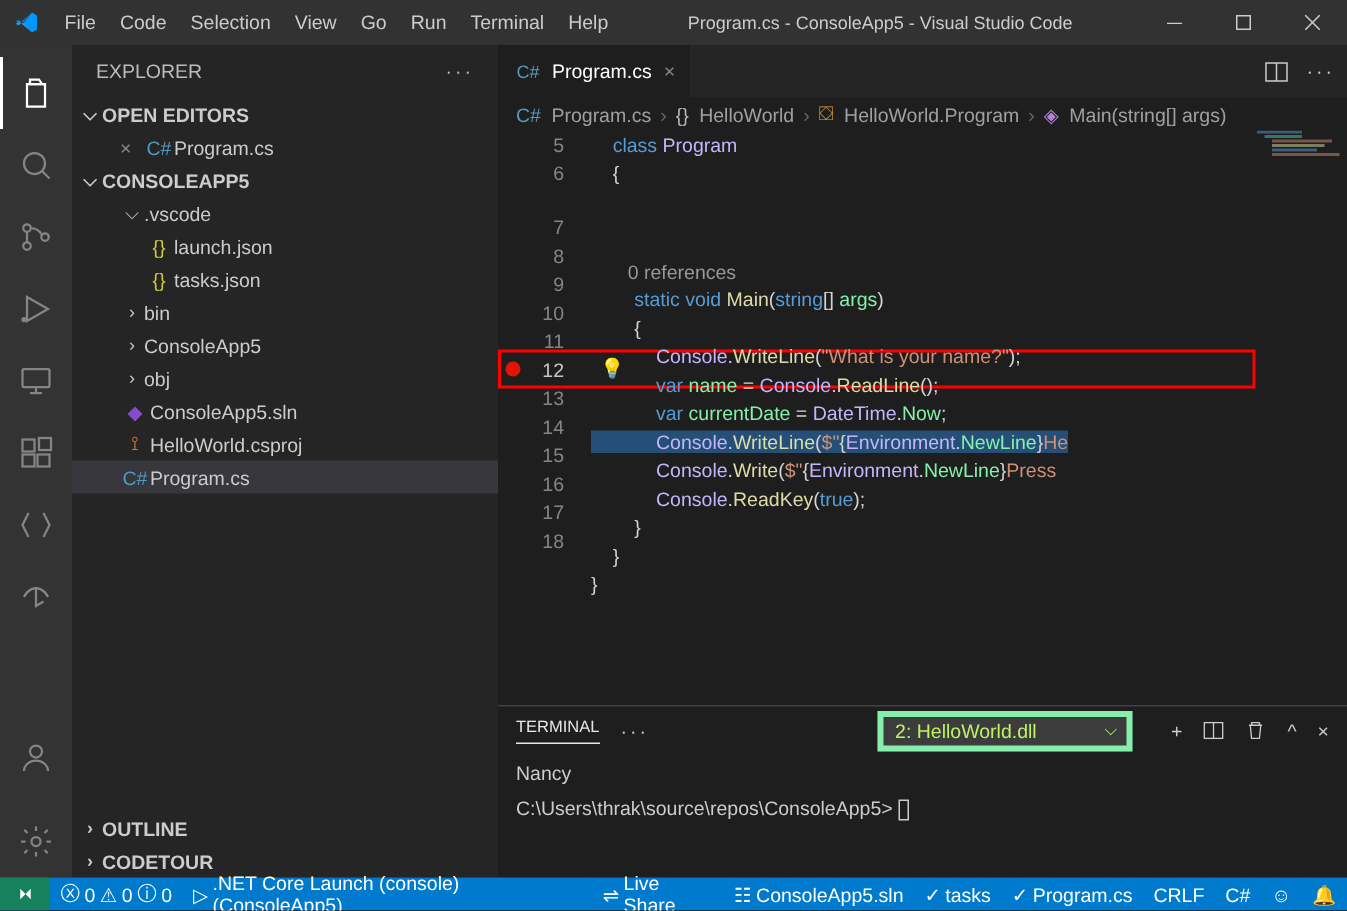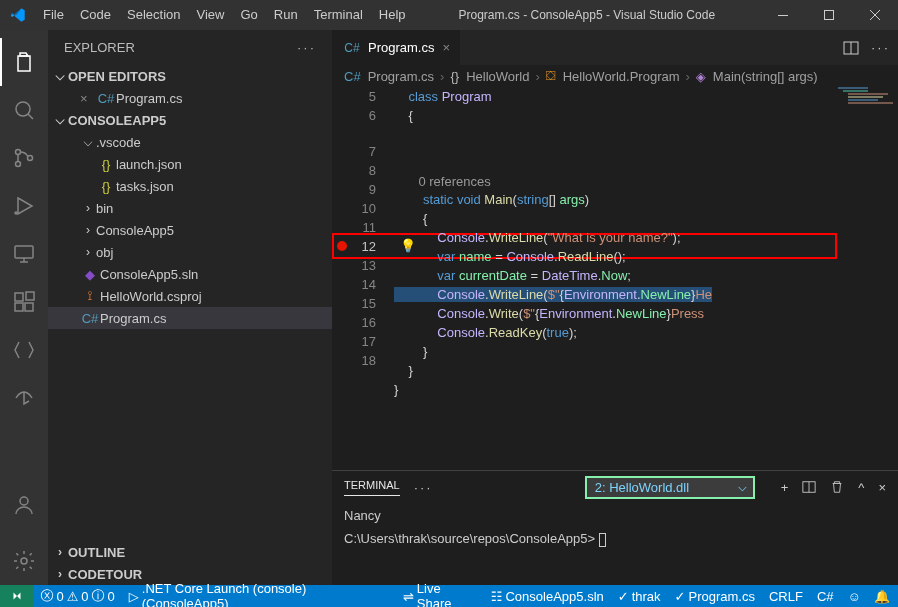--- a/index.html
+++ b/index.html
@@ -47,21 +47,21 @@
 .codelens { font-size: 11px; color: #999999; height: 17px; line-height: 17px; padding-left: 0; margin-top: 48px; }
 .breakpoint { position: absolute; width: 10px; height: 10px; background: #e51400; border-radius: 50%; }
 .lightbulb { position: absolute; color: #ffcc00; font-size: 13px; }
 .highlight-box { position: absolute; border: 2px solid #ff0000; pointer-events: none; }
 .arrow-svg { position: absolute; pointer-events: none; }
 .minimap { position: absolute; right: 0; top: 0; width: 60px; height: 40px; opacity: 0.5; }
 .minimap-line { height: 2px; margin-bottom: 1px; }
 .terminal-panel { height: 115px; background: #1e1e1e; border-top: 1px solid #414141; display: flex; flex-direction: column; }
 .terminal-tabs { height: 33px; display: flex; align-items: center; padding: 0 12px; gap: 14px; }
 .terminal-tab { font-size: 11px; color: #e7e7e7; padding-bottom: 4px; border-bottom: 1px solid #e7e7e7; cursor: pointer; }
-.terminal-select { background: #3c3c3c; color: #7dd3fc; border: 2px solid #86efac; padding: 2px 24px 2px 8px; font-size: 12px; margin-left: auto; position: relative; width: 170px; }
+.terminal-select { background: #3c3c3c; color: #bef264; border: 4px solid #86efac; padding: 2px 24px 2px 8px; font-size: 12px; margin-left: auto; position: relative; width: 170px; }
 .term-chev { position: absolute; right: 6px; top: 3px; font-size: 11px; }
 .terminal-actions { display: flex; gap: 14px; color: #cccccc; margin-left: 12px; }
 .terminal-body { flex: 1; padding: 4px 12px; font-family: Consolas, monospace; font-size: 13px; color: #cccccc; }
 .cursor-box { display: inline-block; width: 7px; height: 14px; border: 1px solid #cccccc; vertical-align: middle; }
 .statusbar { height: 22px; background: #007acc; display: flex; align-items: center; color: #ffffff; font-size: 12px; }
 .status-item { padding: 0 7px; height: 22px; display: flex; align-items: center; cursor: pointer; gap: 3px; }
 .status-remote { background: #16825d; width: 34px; justify-content: center; }
 .status-right { margin-left: auto; display: flex; }
 .selection-bg { background: #264f78; }
 svg { display: block; }
@@ -396,21 +396,21 @@
       <span>⇌</span>
       <span>Live Share</span>
     </div>
   <div class="status-right">
     <div class="status-item">
         <span>☷</span>
         <span>ConsoleApp5.sln</span>
       </div>
     <div class="status-item">
         <span>✓</span>
-        <span>thrak</span>
+        <span>tasks</span>
       </div>
     <div class="status-item">
         <span>✓</span>
         <span>Program.cs</span>
       </div>
     <div class="status-item">CRLF</div>
     <div class="status-item">C#</div>
     <div class="status-item">☺</div>
     <div class="status-item">🔔</div>
   </div>

